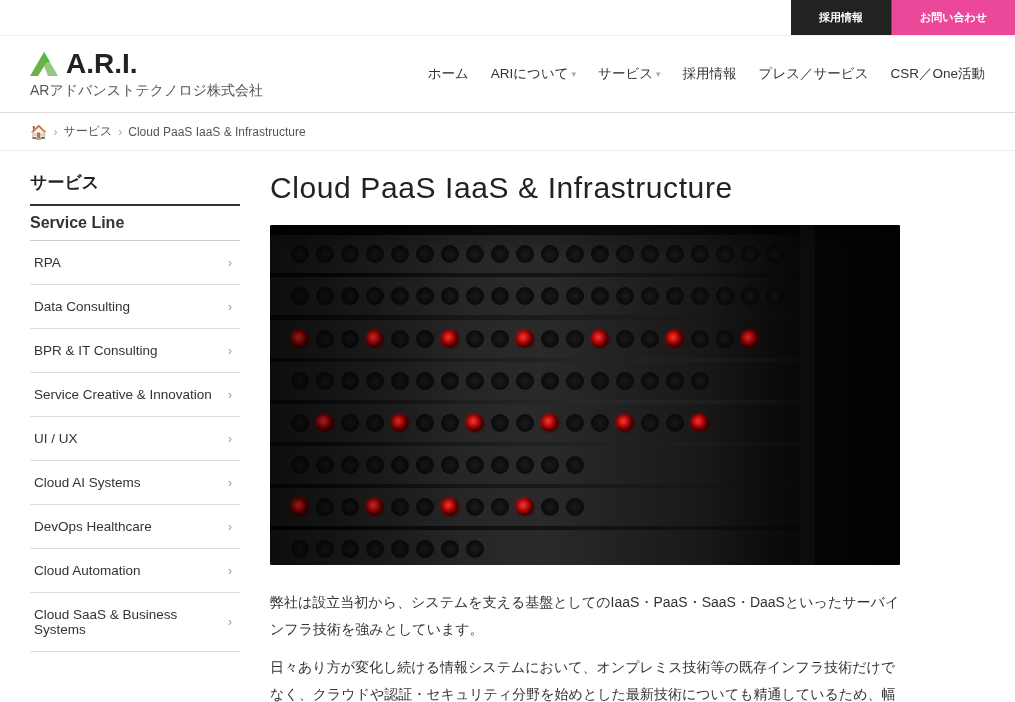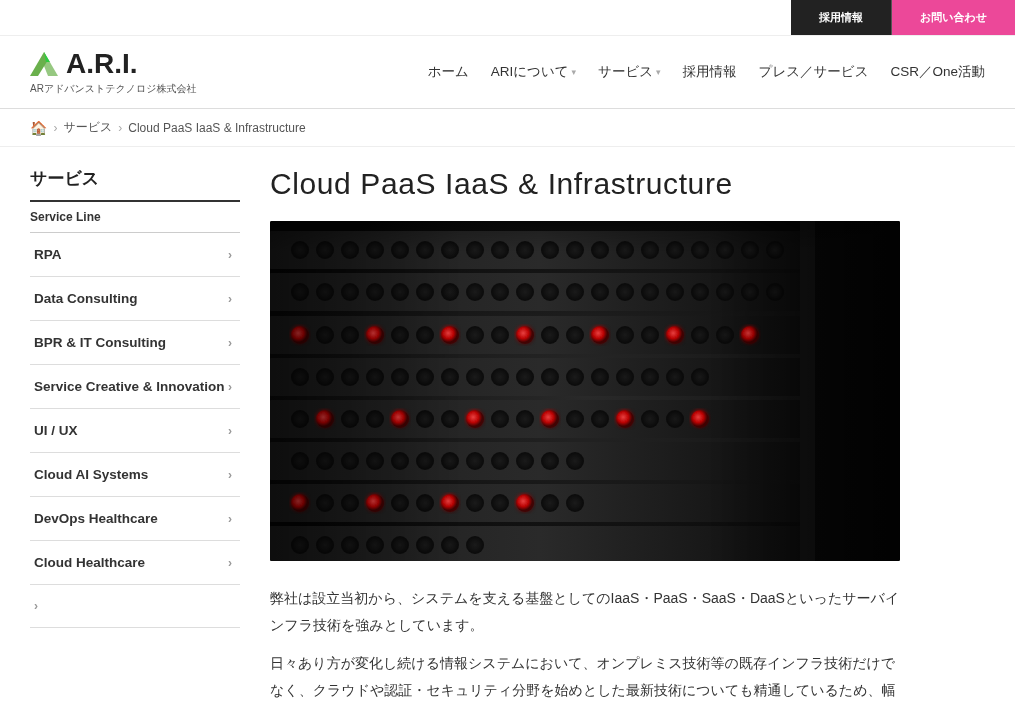--- a/index.html
+++ b/index.html
@@ -50,21 +50,21 @@
     }
     .logo-text {
       font-size: 28px;
       font-weight: bold;
       color: #222;
       display: flex;
       align-items: center;
       gap: 4px;
     }
     .logo-subtitle {
-      font-size: 10px;
+      font-size: 14px;
       color: #555;
       margin-top: 2px;
     }
     .nav {
       display: flex;
       align-items: center;
       gap: 22px;
     }
     .nav-item {
       font-size: 13.5px;
@@ -107,38 +107,37 @@
       width: 210px;
       flex-shrink: 0;
     }
     .sidebar-title {
       font-size: 17px;
       font-weight: bold;
       color: #222;
       margin-bottom: 10px;
     }
     .sidebar-section-title {
-      font-size: 12px;
+      font-size: 16px;
       font-weight: bold;
       color: #333;
       padding: 8px 0 8px 0;
       border-top: 2px solid #333;
       border-bottom: 1px solid #ccc;
       margin-bottom: 0;
     }
     .sidebar-item {
       display: flex;
       align-items: center;
       justify-content: space-between;
       padding: 14px 8px 14px 4px;
       border-bottom: 1px solid #ddd;
       cursor: pointer;
       font-size: 13.5px;
       color: #333;
-      font-weight: bold;
     }
     .sidebar-item .chevron {
       color: #999;
       font-size: 12px;
     }
 
     
     .content {
       flex: 1;
     }
@@ -258,24 +257,25 @@
     </div>
     <div class="sidebar-item">
       <span>Cloud AI Systems</span>
       <span class="chevron">›</span>
     </div>
     <div class="sidebar-item">
       <span>DevOps Healthcare</span>
       <span class="chevron">›</span>
     </div>
     <div class="sidebar-item">
-      <span>Cloud Healthcare</span>
-      <span class="chevron">›</span>
-    </div>
-    <div class="sidebar-item">
+      <span>Cloud Automation</span>
+      <span class="chevron">›</span>
+    </div>
+    <div class="sidebar-item">
+      <span>Cloud SaaS &amp; Business Systems</span>
       <span class="chevron">›</span>
     </div>
   </div>
 
   <div class="content">
     <h1 class="page-title">Cloud PaaS IaaS &amp; Infrastructure</h1>
 
     <div class="hero-image">
       <svg width="100%" height="100%" viewBox="0 0 630 340" xmlns="http://www.w3.org/2000/svg">
         <defs>

